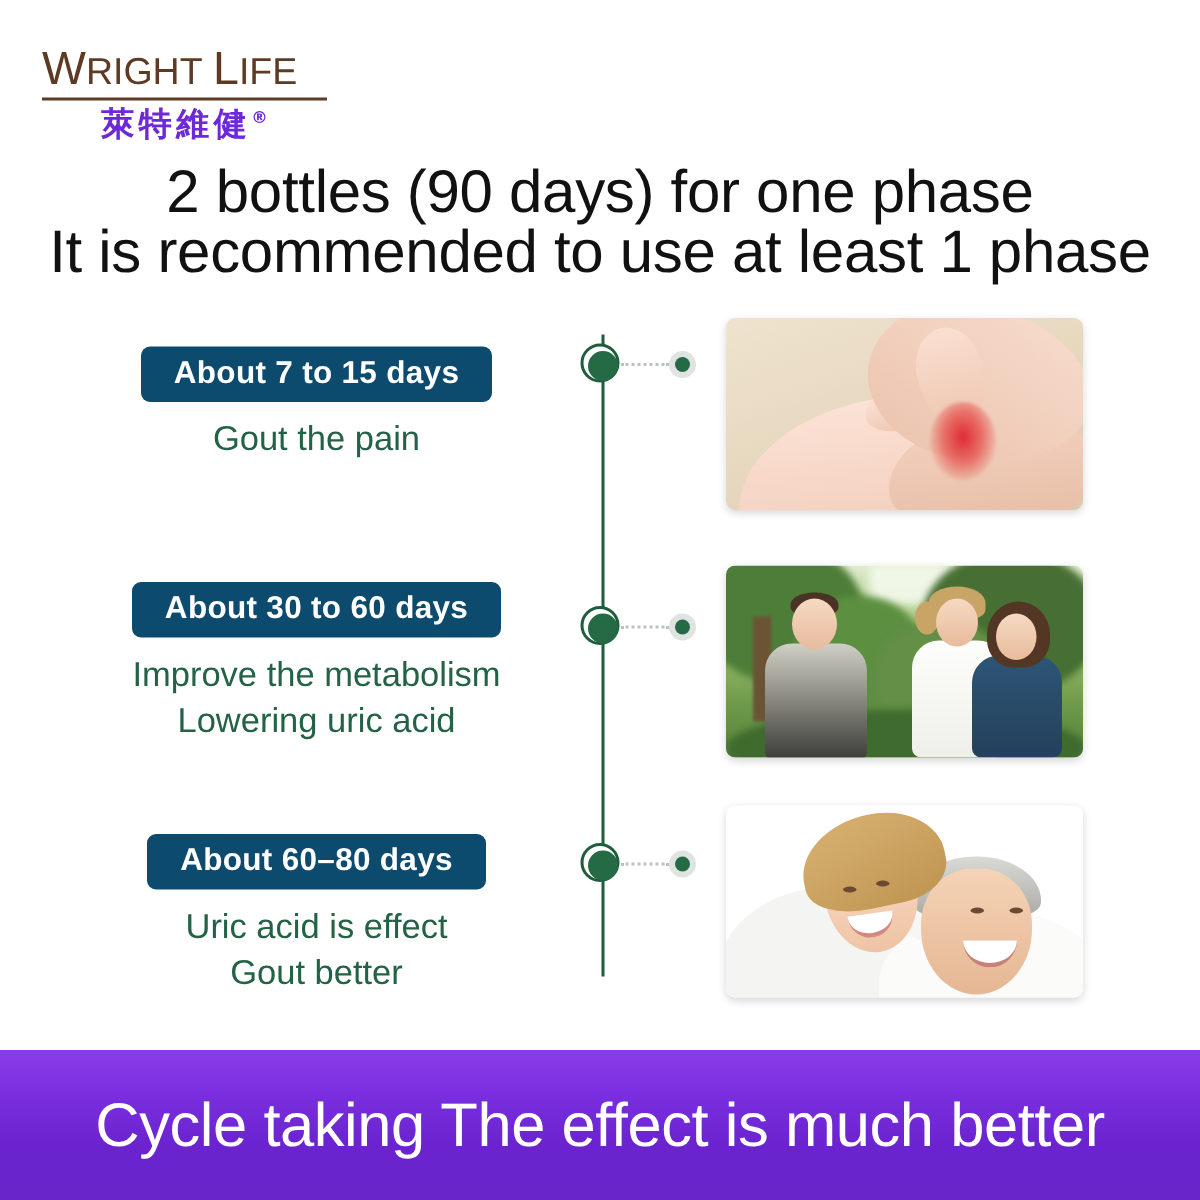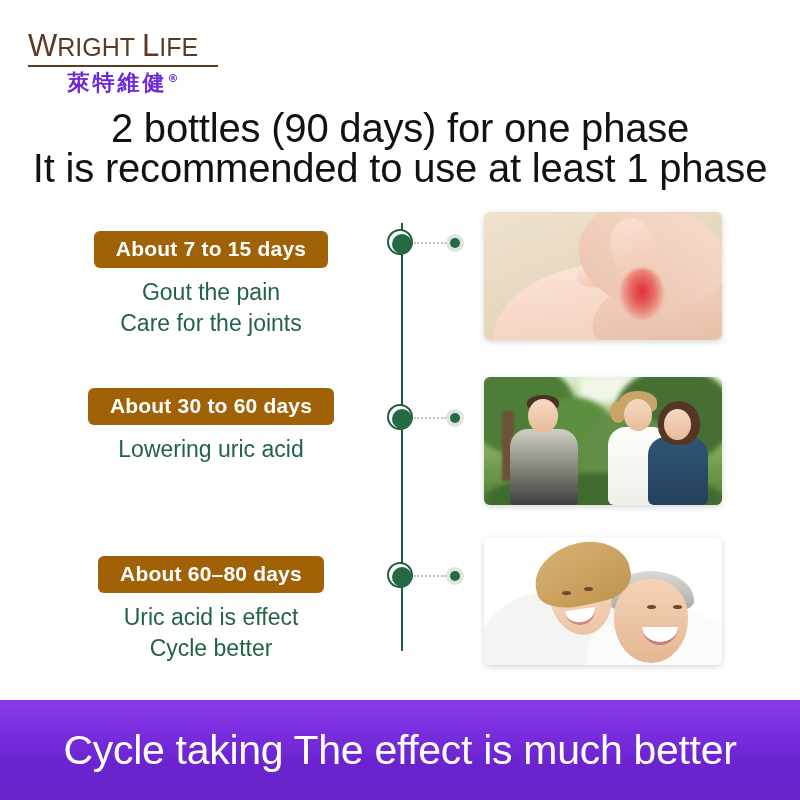--- a/index.html
+++ b/index.html
@@ -131,21 +131,21 @@
 
   
   .stage {
     position: absolute;
     left: 46px;
     width: 330px;
     text-align: center;
   }
   .badge {
     display: inline-block;
-    background: #a16207;
+    background: #0c4a6e;
     color: #ffffff;
     font-size: 21px;
     font-weight: bold;
     padding: 6px 22px 7px 22px;
     border-radius: 6px;
     letter-spacing: 0.2px;
     white-space: nowrap;
   }
   .stage-desc {
     margin-top: 9px;
@@ -372,21 +372,20 @@
   <div class="headline-line">2 bottles (90 days) for one phase</div>
   <div class="headline-line">It is recommended to use at least 1 phase</div>
 </div>
 
 <div class="timeline-axis"></div>
 
 <div class="stage" style="top:231px;">
   <div class="badge">About 7 to 15 days</div>
   <div class="stage-desc">
     <div>Gout the pain</div>
-    <div>Care for the joints</div>
   </div>
 </div>
 <div class="node" style="left:387px; top:229px;">
   <div class="ring"></div>
   <div class="core"></div>
 </div>
 <div class="connector" style="left:414px; top:242px; width:32px;"></div>
 <div class="mini-dot" style="left:446px; top:234px;">
     <i></i>
   </div>
@@ -400,20 +399,21 @@
     <div class="hand-low"></div>
     <div class="hand-top"></div>
     <div class="thumb"></div>
     <div class="pain"></div>
   </div>
 </div>
 
 <div class="stage" style="top:388px;">
   <div class="badge">About 30 to 60 days</div>
   <div class="stage-desc">
+    <div>Improve the metabolism</div>
     <div>Lowering uric acid</div>
   </div>
 </div>
 <div class="node" style="left:387px; top:404px;">
   <div class="ring"></div>
   <div class="core"></div>
 </div>
 <div class="connector" style="left:414px; top:417px; width:32px;"></div>
 <div class="mini-dot" style="left:446px; top:409px;">
     <i></i>
@@ -444,21 +444,21 @@
         <div class="hair"></div>
         <div class="head"></div>
       </div>
   </div>
 </div>
 
 <div class="stage" style="top:556px;">
   <div class="badge">About 60–80 days</div>
   <div class="stage-desc">
     <div>Uric acid is effect</div>
-    <div>Cycle better</div>
+    <div>Gout better</div>
   </div>
 </div>
 <div class="node" style="left:387px; top:562px;">
   <div class="ring"></div>
   <div class="core"></div>
 </div>
 <div class="connector" style="left:414px; top:575px; width:32px;"></div>
 <div class="mini-dot" style="left:446px; top:567px;">
     <i></i>
   </div>

